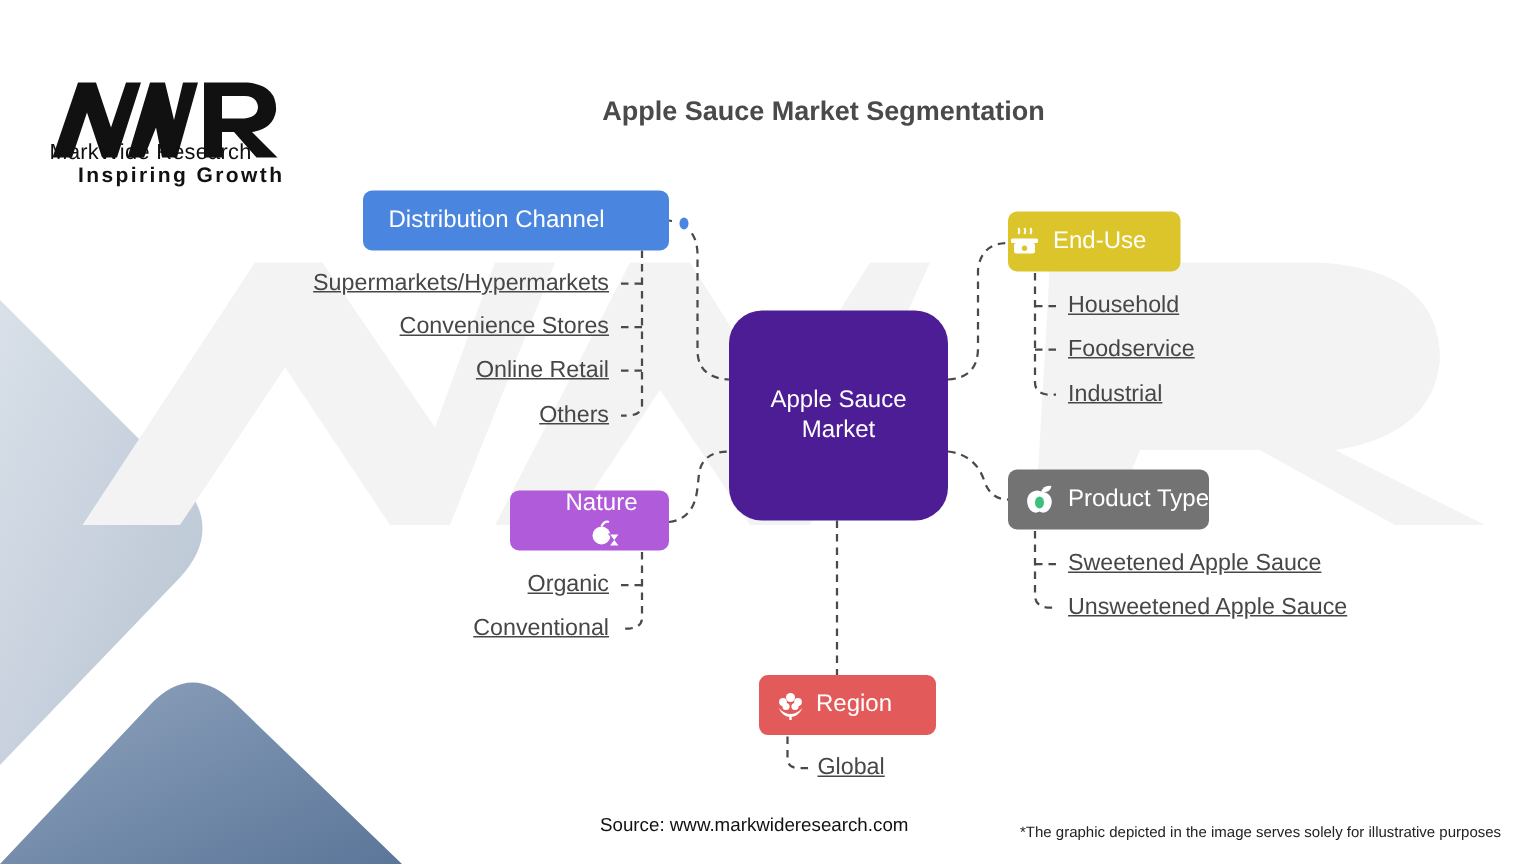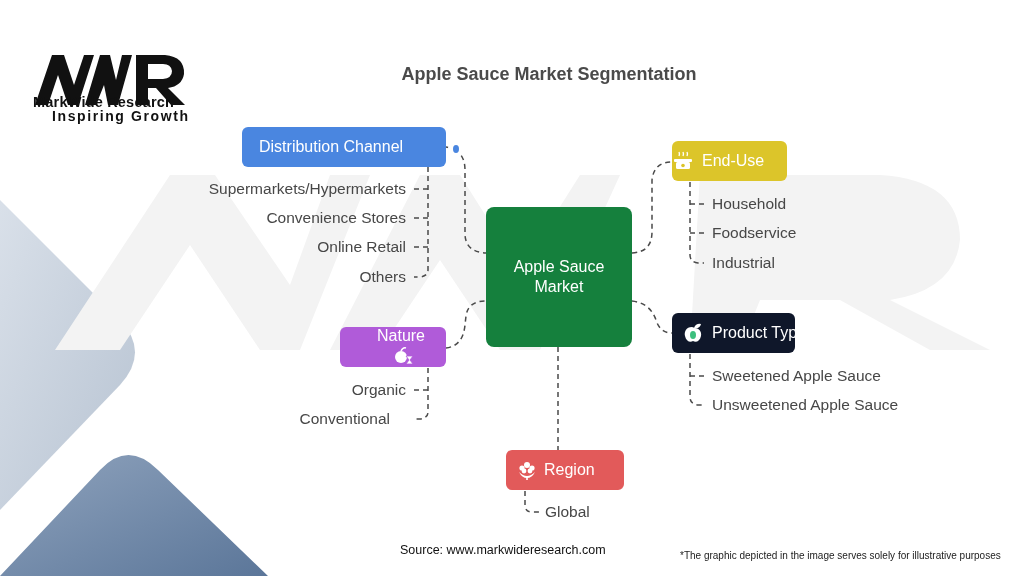--- a/index.html
+++ b/index.html
@@ -1,27 +1,27 @@
 <!DOCTYPE html>
 <html><head>
 <meta charset="utf-8">
 <style>
   html, body { margin:0; padding:0; }
   body { width:1024px; height:576px; position:relative; overflow:hidden; background:#ffffff; font-family:"Liberation Sans", sans-serif; color:#444; }
   .watermark { position:absolute; left:0; top:0; width:1024px; height:576px; pointer-events:none; }
   .deco { position:absolute; left:0; top:0; width:1024px; height:576px; pointer-events:none; }
   .logo { position:absolute; left:30px; top:40px; width:160px; height:80px; }
-  .logo-name { position:absolute; left:33px; top:94px; font-size:14.5px; font-weight:bold; color:#111; letter-spacing:0.2px; white-space:nowrap; }
+  .logo-name { position:absolute; left:33px; top:94px; font-size:14.5px; font-weight:normal; color:#111; letter-spacing:0.2px; white-space:nowrap; }
   .logo-tag { position:absolute; left:52px; top:108px; font-size:14px; font-weight:bold; color:#111; letter-spacing:1.6px; white-space:nowrap; }
   .title { position:absolute; left:0; width:1098px; top:64px; text-align:center; font-size:18px; font-weight:bold; color:#4a4a4a; }
   .connectors { position:absolute; left:0; top:0; width:1024px; height:576px; pointer-events:none; }
-  .center { position:absolute; left:486px; top:207px; width:146px; height:140px; background:#15803d; border-radius:8px; color:#fff; display:flex; align-items:center; justify-content:center; text-align:center; font-size:16px; line-height:20px; }
+  .center { position:absolute; left:486px; top:207px; width:146px; height:140px; background:#4c1d95; border-radius:22px; color:#fff; display:flex; align-items:center; justify-content:center; text-align:center; font-size:16px; line-height:20px; }
   .cat { position:absolute; height:40px; border-radius:6px; color:#fff; display:flex; align-items:center; font-size:16px; white-space:nowrap; }
   .cat .ic { width:22px; height:22px; display:inline-flex; align-items:center; justify-content:center; }
-  .item { position:absolute; font-size:15.5px; color:#474747; white-space:nowrap; }
+  .item { position:absolute; font-size:15.5px; color:#474747; white-space:nowrap;text-decoration:underline; }
   .item.right { text-align:right; }
   .src { position:absolute; left:400px; top:543px; font-size:12.5px; font-weight:normal; color:#111; white-space:nowrap; }
   .note { position:absolute; left:680px; top:550px; font-size:10px; color:#222; white-space:nowrap; }
 </style>
 </head>
 <body>
 
 <svg class="deco" viewBox="0 0 1024 576">
   <defs>
     <linearGradient id="g1" x1="0" y1="0" x2="1" y2="1">
@@ -121,23 +121,23 @@
   <span>Nature</span>
   <span class="ic" style="margin-left:5px;">
     <svg width="22" height="22" viewBox="0 0 22 22">
         <circle cx="8" cy="12" r="6" fill="#fff"></circle>
         <path d="M8,6 q2,-4 5,-3" stroke="#fff" stroke-width="1.5" fill="none"></path>
         <path d="M13,11 h7 l-3,4 l3,4 h-7 l3,-4 z" fill="#fff" stroke="#b05bd9" stroke-width="0.8"></path>
       </svg>
   </span>
 </div>
 <div class="item right" style="right:618px; top:381px;">Organic</div>
-<div class="item right" style="right:634px; top:410px;">Conventional</div>
+<div class="item right" style="right:618px; top:410px;">Conventional</div>
 
-<div class="cat" style="left:672px; top:313px; width:123px; background:#0f172a; padding-left:10px; box-sizing:border-box;">
+<div class="cat" style="left:672px; top:313px; width:134px; background:#737373; padding-left:10px; box-sizing:border-box;">
   <span class="ic" style="margin-right:8px;">
     <svg width="22" height="22" viewBox="0 0 22 22">
         <path d="M10,5 C4,5 2,10 3,14 C4,19 8,21 11,19 C14,21 18,19 19,14 C20,10 17,6 13,6" fill="#fff"></path>
         <path d="M12,6 q2,-5 7,-4 q-1,5 -7,4z" fill="#fff"></path>
         <ellipse cx="11" cy="13" rx="3" ry="4" fill="#3dbf7e"></ellipse>
       </svg>
   </span>
   <span>Product Type</span>
 </div>
 <div class="item" style="left:712px; top:367px;">Sweetened Apple Sauce</div>

